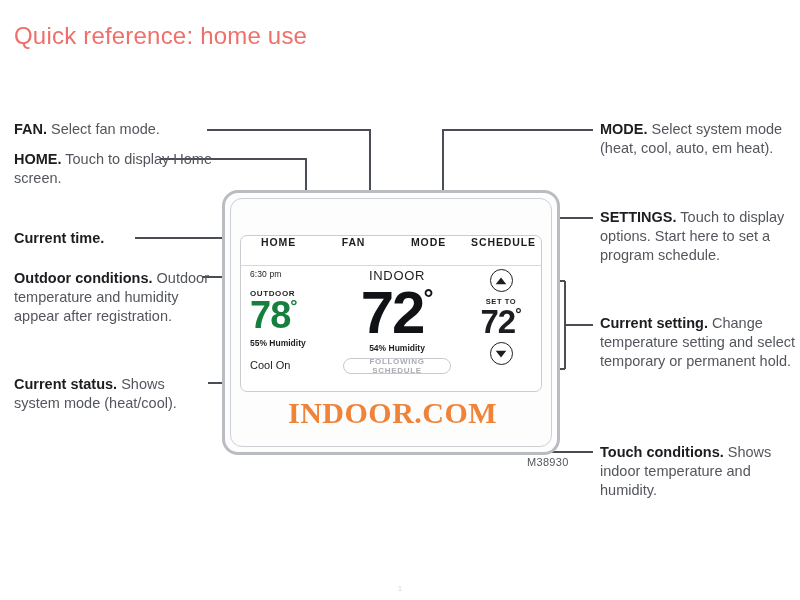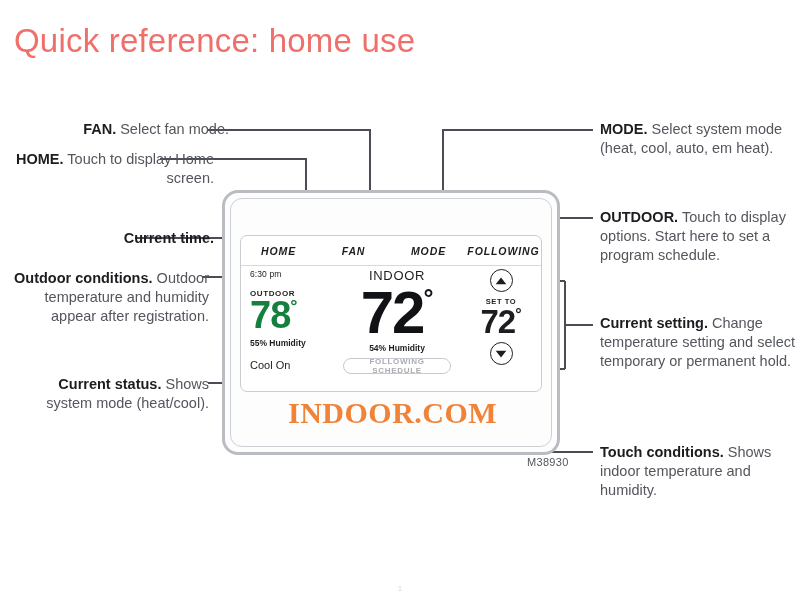--- a/index.html
+++ b/index.html
@@ -15,39 +15,39 @@
     overflow: hidden;
     font-family: "Liberation Sans", sans-serif;
     color: #2b2b2f;
   }
 
   
   #page-title {
     position: absolute;
     left: 14px;
     top: 22px;
-    font-size: 33px;
+    font-size: 24px;
     font-weight: 400;
     letter-spacing: 0.2px;
     color: #ef6f6a;
     white-space: nowrap;
   }
 
   
   .callout {
     position: absolute;
     font-size: 14.5px;
     line-height: 1.30;
     color: #53565c;
   }
   .callout .lead {
     font-weight: bold;
     color: #1c1d20;
   }
-  .callout-left  { width: 200px; text-align: right; }
+  .callout-left  { width: 200px; text-align: left; }
   .callout-right { width: 200px; text-align: left; }
 
   #co-fan      { left: 14px;  top: 120px; width: 215px; }
   #co-home     { left: 14px;  top: 150px; width: 200px; }
   #co-time     { left: 14px;  top: 229px; width: 200px; }
   #co-outdoor  { left: 14px;  top: 269px; width: 195px; }
   #co-status   { left: 14px;  top: 375px; width: 195px; }
 
   #co-mode     { left: 600px; top: 120px; width: 200px; }
   #co-settings { left: 600px; top: 208px; width: 198px; }
@@ -98,22 +98,21 @@
     overflow: hidden;
   }
   .screen-navbar {
     position: absolute;
     left: 0; top: 0;
     width: 100%;
     height: 30px;
     box-sizing: border-box;
     border-bottom: 1px solid #d5d8dc;
     display: flex;
-    align-items: center;
-    font-style: italic;
+    align-items: flex-start;
   }
   .nav-btn {
     flex: 1;
     text-align: center;
     font-size: 10.5px;
     font-weight: bold;
     letter-spacing: 0.9px;
     color: #1c1d20;
   }
 
@@ -338,42 +337,42 @@
 
 <div class="callout callout-left" id="co-status">
   <span class="lead">Current status.</span><span> Shows system mode (heat/cool).</span>
 </div>
 
 <div class="callout callout-right" id="co-mode">
   <span class="lead">MODE.</span><span> Select system mode (heat, cool, auto, em heat).</span>
 </div>
 
 <div class="callout callout-right" id="co-settings">
-  <span class="lead">OUTDOOR.</span><span> Touch to display options. Start here to set a program schedule.</span>
+  <span class="lead">SETTINGS.</span><span> Touch to display options. Start here to set a program schedule.</span>
 </div>
 
 <div class="callout callout-right" id="co-setting">
   <span class="lead">Current setting.</span><span> Change temperature setting and select temporary or permanent hold.</span>
 </div>
 
 <div class="callout callout-right" id="co-indoor">
   <span class="lead">Touch conditions.</span><span> Shows indoor temperature and humidity.</span>
 </div>
 
 <div id="device">
   <div class="bezel-outer"></div>
   <div class="bezel-inner"></div>
 
   <div class="screen">
 
     <div class="screen-navbar">
       <div class="nav-btn">HOME</div>
       <div class="nav-btn">FAN</div>
       <div class="nav-btn">MODE</div>
-      <div class="nav-btn">FOLLOWING</div>
+      <div class="nav-btn">SCHEDULE</div>
     </div>
 
     <div class="screen-body">
 
       <div class="col-left">
         <div class="time-label">6:30 pm</div>
         <div class="outdoor-label">OUTDOOR</div>
         <div class="outdoor-temp"><span>78</span><span class="deg">°</span></div>
         <div class="humid-out">55% Humidity</div>
         <div class="status-out">Cool On</div>

